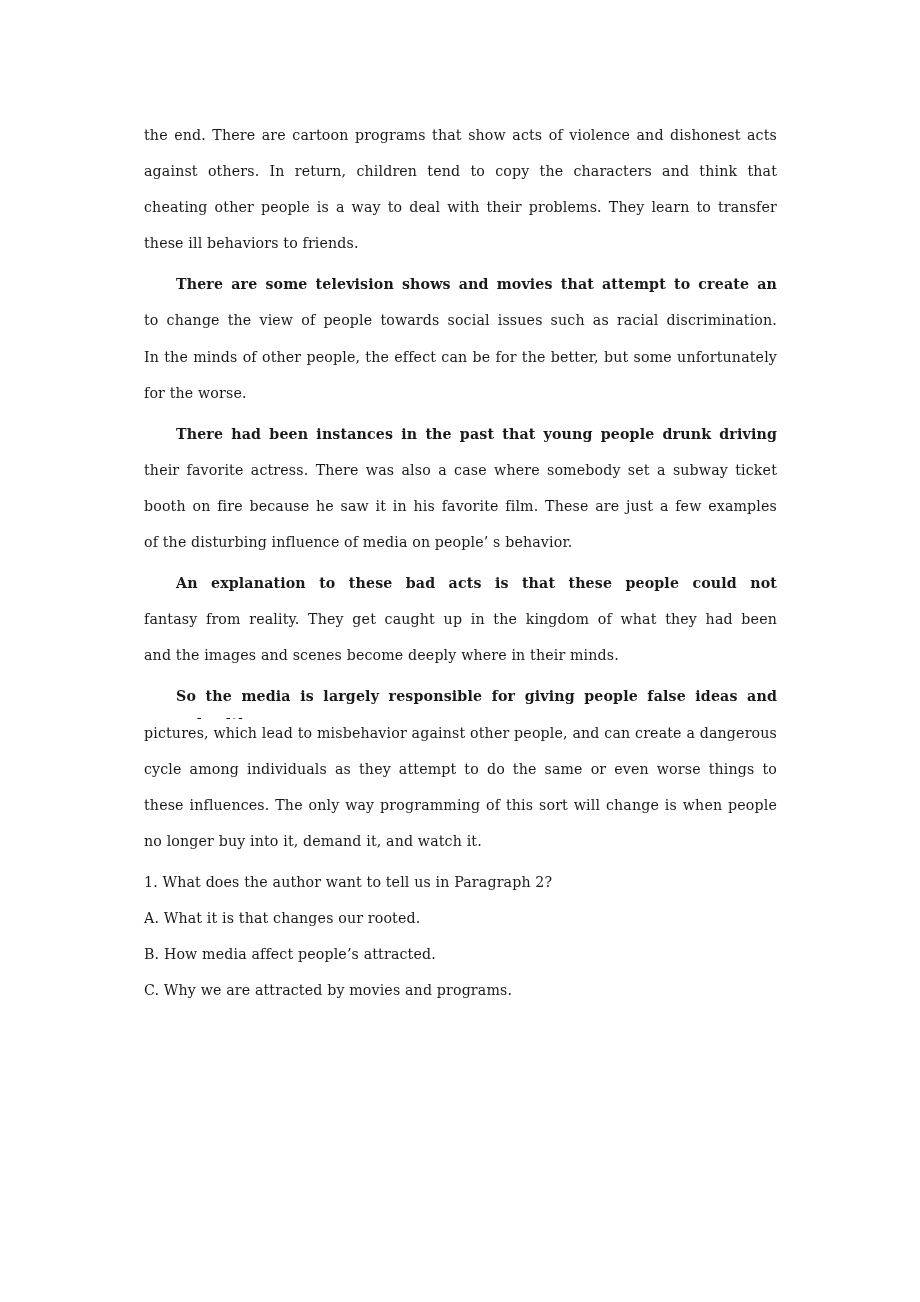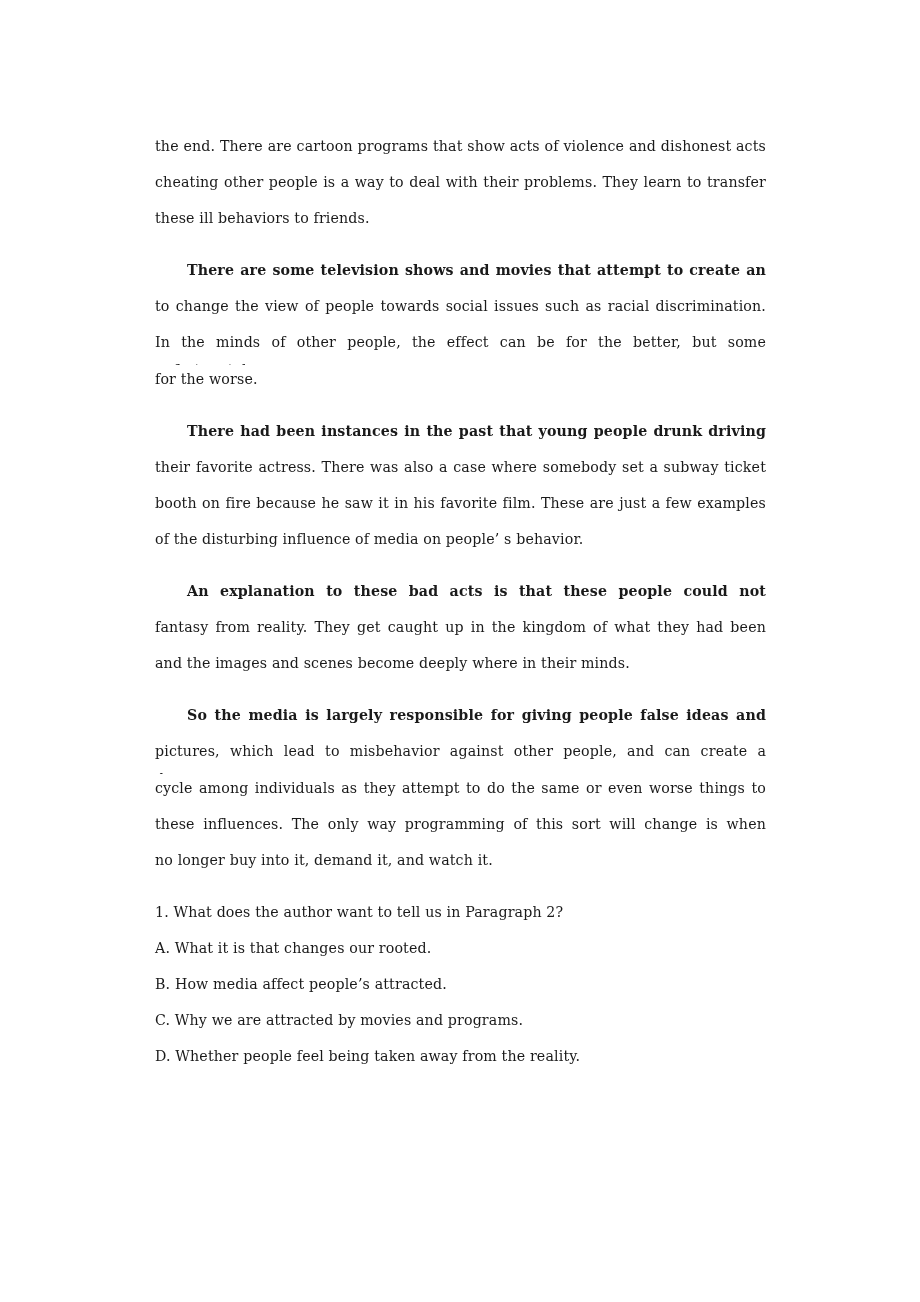--- a/index.html
+++ b/index.html
@@ -32,30 +32,31 @@
       text-align: justify;
       text-align-last: justify;
       white-space: normal;
       overflow: hidden;
     }
     .indent {
       padding-left: 32px;
       font-weight: bold;
     }
     .para, .question {
-      margin: 16px;
+      margin: 5px;
     }
   </style>
 </head>
 <body>
 
 <div class="page">
 
   <div class="para">
     <div class="line justify">the end. There are cartoon programs that show acts of violence and dishonest acts</div>
+    <div class="line justify">against others. In return, children tend to copy the characters and think that</div>
     <div class="line justify">cheating other people is a way to deal with their problems. They learn to transfer</div>
     <div class="line">these ill behaviors to friends.</div>
   </div>
 
   <div class="para">
     <div class="line justify indent">There are some television shows and movies that attempt to create an atmosphere</div>
     <div class="line justify">to change the view of people towards social issues such as racial discrimination.</div>
     <div class="line justify">In the minds of other people, the effect can be for the better, but some unfortunately</div>
     <div class="line">for the worse.</div>
   </div>
@@ -79,17 +80,16 @@
     <div class="line justify">cycle among individuals as they attempt to do the same or even worse things to others.</div>
     <div class="line justify">these influences. The only way programming of this sort will change is when people</div>
     <div class="line">no longer buy into it, demand it, and watch it.</div>
   </div>
 
   <div class="question">
     <div class="line">1. What does the author want to tell us in Paragraph 2?</div>
     <div class="line">A. What it is that changes our rooted.</div>
     <div class="line">B. How media affect people’s attracted.</div>
     <div class="line">C. Why we are attracted by movies and programs.</div>
-    <div class="line">D. Whether people feel being taken away from the reality.</div>
   </div>
 
 
 </div>
 
 </body></html>

